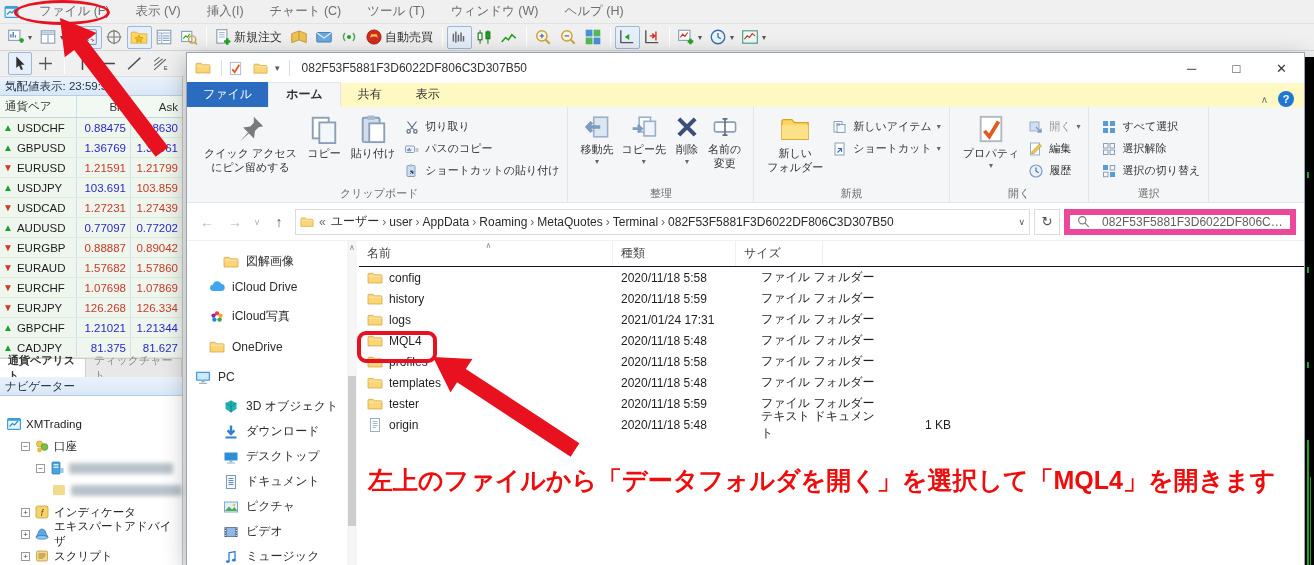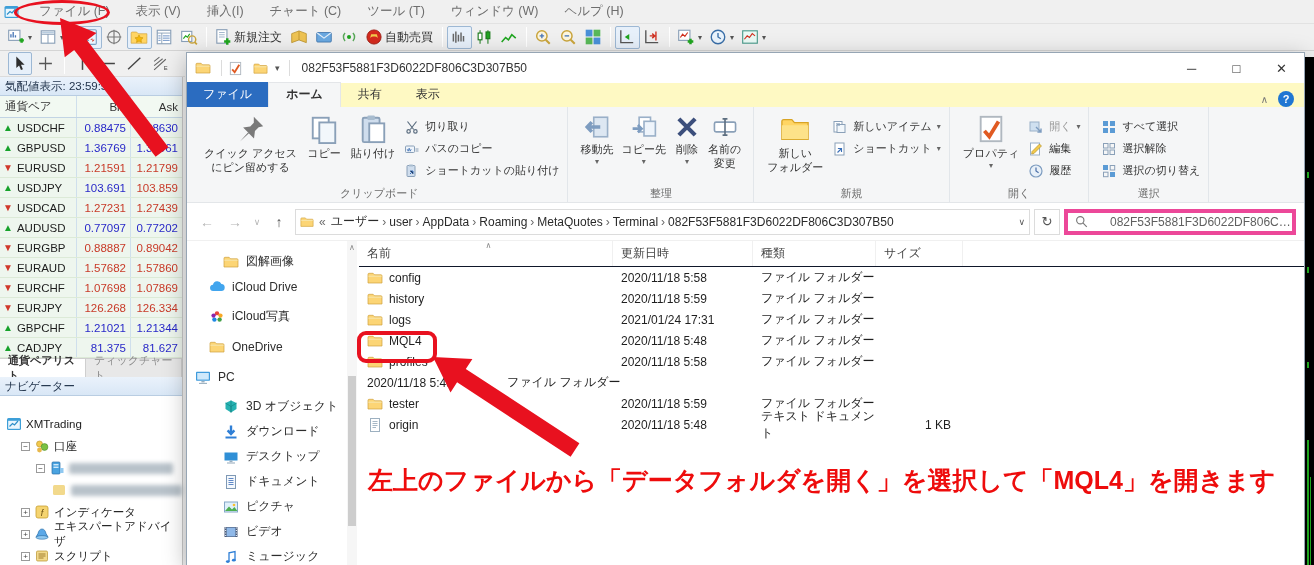--- a/index.html
+++ b/index.html
@@ -82,21 +82,21 @@
   .rb-dd { font-size:8px; color:#666; }
 
   #ex-address { height:38px; background:#fff; display:flex; align-items:center; padding:0 8px; gap:4px; border-bottom:1px solid #f0f0f0; }
   .nav-arrow { width:24px; height:24px; display:flex; align-items:center; justify-content:center; font-size:14px; color:#3b75c4; }
   .nav-arrow.dim { color:#b5b5b5; }
   #breadcrumb { flex:1; height:26px; border:1px solid #dcdcdc; display:flex; align-items:center; padding:0 4px; gap:2px; font-size:12px; color:#2a2a2a; background:#fff; }
   .crumb-sep { color:#6a6a6a; font-size:12px; padding:0 3px; }
   .crumb { white-space:nowrap; }
   #breadcrumb .tail { margin-left:auto; display:flex; gap:8px; color:#555; }
   #addr-refresh { width:26px; height:26px; border:1px solid #dcdcdc; display:flex; align-items:center; justify-content:center; color:#555; font-size:13px; }
-  #searchbox { width:232px; height:26px; border:4px solid #ec4899; display:flex; align-items:center; gap:22px; padding:0 7px; font-size:12px; color:#5f5f5f; }
+  #searchbox { width:232px; height:26px; border:6px solid #ec4899; display:flex; align-items:center; gap:12px; padding:0 7px; font-size:12px; color:#5f5f5f; }
   #searchbox .ic { width:13px; height:13px; }
 
   #ex-main { display:flex; height:325px; background:#fff; }
   #ex-sidebar { width:160px; padding-top:8px; position:relative; }
   .sb-item { display:flex; align-items:center; height:25px; font-size:12px; color:#2d2d2d; gap:7px; }
   .sb-item .ic { width:16px; height:16px; }
   #sb-scroll { position:absolute; right:-10px; top:0; width:10px; height:325px; background:#f6f6f6; }
   #sb-thumb { position:absolute; left:1px; width:8px; top:135px; height:150px; background:#cdcdcd; }
   #sb-up { position:absolute; top:2px; left:0; width:10px; text-align:center; font-size:8px; color:#888; }
 
@@ -1025,21 +1025,20 @@
               <ellipse cx="4.8" cy="12.6" rx="1.9" ry="1.4" fill="#2f7fd6"></ellipse>
               <ellipse cx="10.8" cy="11.2" rx="1.9" ry="1.4" fill="#2f7fd6"></ellipse>
             </svg>
           </span>
           <span>ミュージック</span>
         </div>
       </div>
     <div id="ex-list">
       <div class="fl-header" id="fl-header">
           <div class="fl-col c-name">名前<span class="fl-sort">∧</span></div>
-          <div class="fl-col c-date">更新日時</div>
           <div class="fl-col c-type">種類</div>
           <div class="fl-col c-size">サイズ</div>
         </div>
       <div id="fl-rows">
           <div class="fl-row">
             <div class="cell c-name">
               <span class="ic" style="width: 16px; height: 16px;">
                 <svg viewBox="0 0 16 16">
                   <path d="M1 4.2c0-.5.4-.9.9-.9h4.2L7.6 4.8H14c.6 0 1 .4 1 1V13H1z" fill="#fcd575" stroke="#cfa13d" stroke-width="0.7"></path>
                   <path d="M1.4 6.2h13.2" stroke="#f6e7b0" stroke-width="1"></path>
@@ -1101,20 +1100,29 @@
                   <path d="M1.4 6.2h13.2" stroke="#f6e7b0" stroke-width="1"></path>
                 </svg>
               </span>
               <span>profiles</span>
             </div>
             <div class="cell c-date">2020/11/18 5:58</div>
             <div class="cell c-type">ファイル フォルダー</div>
             <div class="cell c-size" style="justify-content: flex-end; padding-right: 12px;"></div>
           </div>
           <div class="fl-row">
+            <div class="cell c-name">
+              <span class="ic" style="width: 16px; height: 16px;">
+                <svg viewBox="0 0 16 16">
+                  <path d="M1 4.2c0-.5.4-.9.9-.9h4.2L7.6 4.8H14c.6 0 1 .4 1 1V13H1z" fill="#fcd575" stroke="#cfa13d" stroke-width="0.7"></path>
+                  <path d="M1.4 6.2h13.2" stroke="#f6e7b0" stroke-width="1"></path>
+                </svg>
+              </span>
+              <span>templates</span>
+            </div>
             <div class="cell c-date">2020/11/18 5:48</div>
             <div class="cell c-type">ファイル フォルダー</div>
             <div class="cell c-size" style="justify-content: flex-end; padding-right: 12px;"></div>
           </div>
           <div class="fl-row">
             <div class="cell c-name">
               <span class="ic" style="width: 16px; height: 16px;">
                 <svg viewBox="0 0 16 16">
                   <path d="M1 4.2c0-.5.4-.9.9-.9h4.2L7.6 4.8H14c.6 0 1 .4 1 1V13H1z" fill="#fcd575" stroke="#cfa13d" stroke-width="0.7"></path>
                   <path d="M1.4 6.2h13.2" stroke="#f6e7b0" stroke-width="1"></path>

